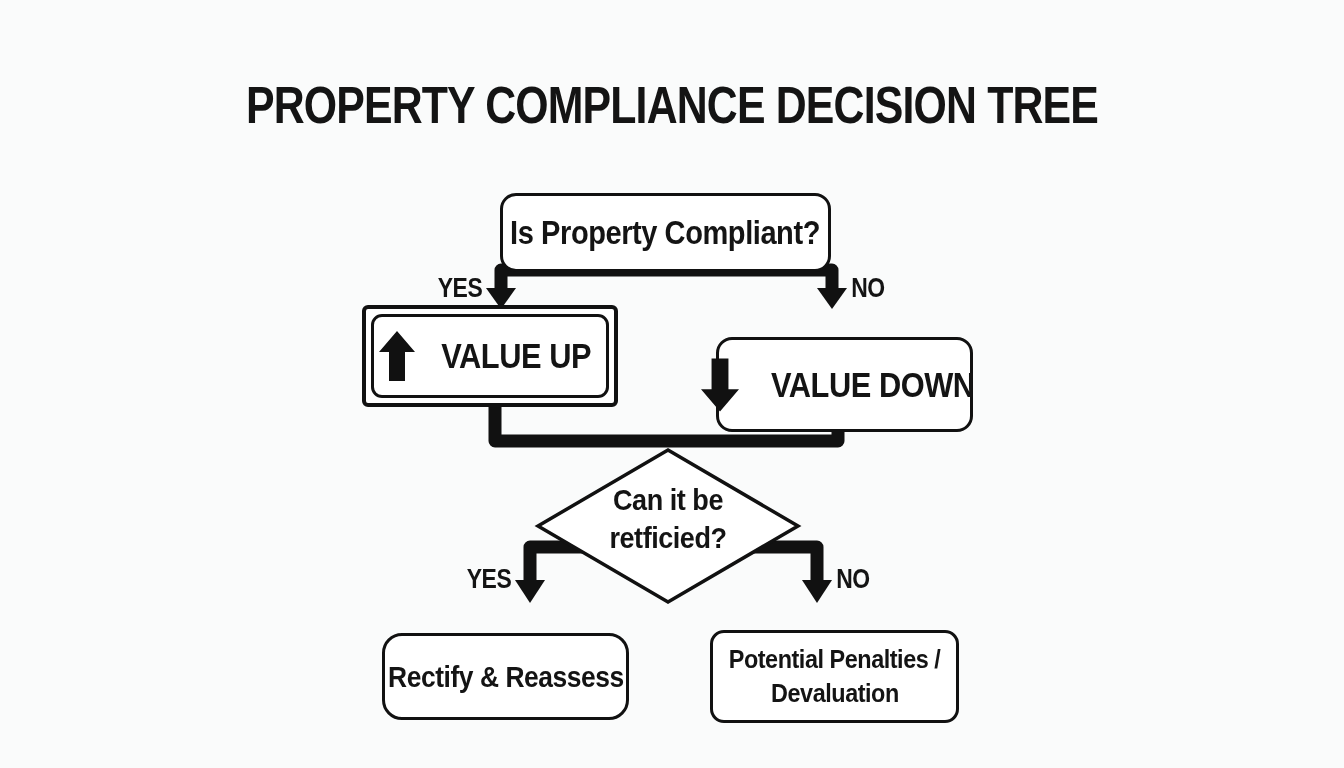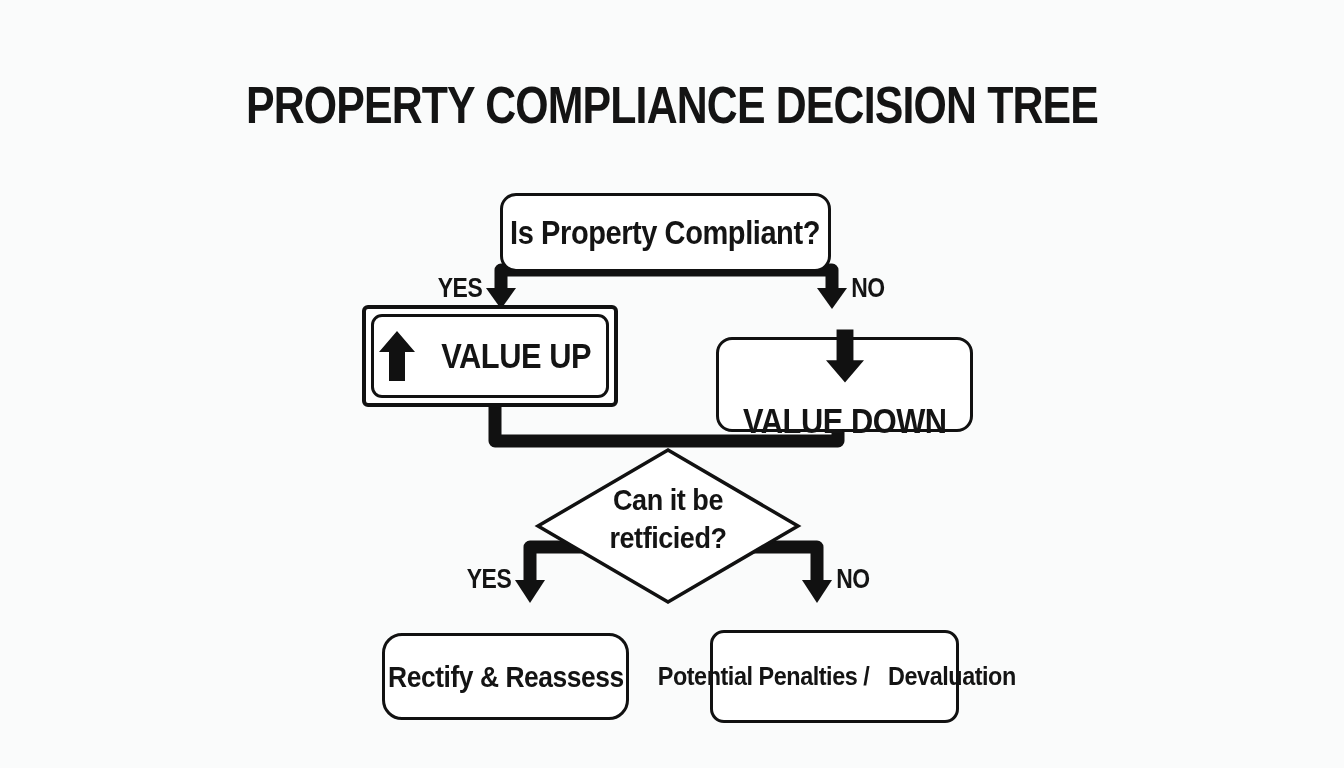--- a/index.html
+++ b/index.html
@@ -54,21 +54,21 @@
     position:absolute;left:362px;top:305px;width:256px;height:102px;z-index:2;
     background:var(--box_fill);
     border:4px solid var(--line);border-radius:6px;
     box-sizing:border-box;padding:5px;
   }
   .dbl-inner{
     width:100%;height:100%;box-sizing:border-box;
     border:3px solid var(--line);border-radius:11px;
     display:flex;align-items:center;justify-content:center;gap:16px;
   }
-  .node-value-down{left:716px;top:308px;width:257px;height:95px;gap:18px;flex-direction:column;}
+  .node-value-down{left:716px;top:308px;width:257px;height:95px;gap:18px;}
   .value-lbl{
     font-weight:700;font-size:35px;letter-spacing:-0.5px;
     display:inline-block;transform:scaleX(0.88);transform-origin:center;
     white-space:nowrap;color:var(--text);
   }
   .blockarrow{flex:0 0 auto;display:block;}
   .blockarrow polygon{fill:var(--line);}
   .diamond-text{
     position:absolute;left:568px;top:481px;width:200px;z-index:2;
     text-align:center;font-weight:700;font-size:30px;line-height:1.27;
@@ -77,21 +77,21 @@
     color:var(--text);
   }
   .edge-label{
     position:absolute;z-index:2;
     font-weight:700;font-size:27px;letter-spacing:-0.5px;
     transform:scaleX(0.85);transform-origin:center;
     color:var(--text);text-align:center;
   }
   .node-rectify{left:382px;top:604px;width:247px;height:87px;border-radius:20px;}
   .node-rectify .lbl{font-size:30px;}
-  .node-penalties{left:710px;top:601px;width:249px;height:93px;border-radius:14px;flex-direction:row;}
+  .node-penalties{left:710px;top:601px;width:249px;height:93px;border-radius:14px;flex-direction:column;}
   .node-penalties .multiline{
     font-weight:700;font-size:26px;line-height:1.3;letter-spacing:-0.5px;
     transform:scaleX(0.9);transform-origin:center;
     color:var(--text);white-space:nowrap;
   }
 </style>
 </head>
 <body>
 
 <div class="canvas">

